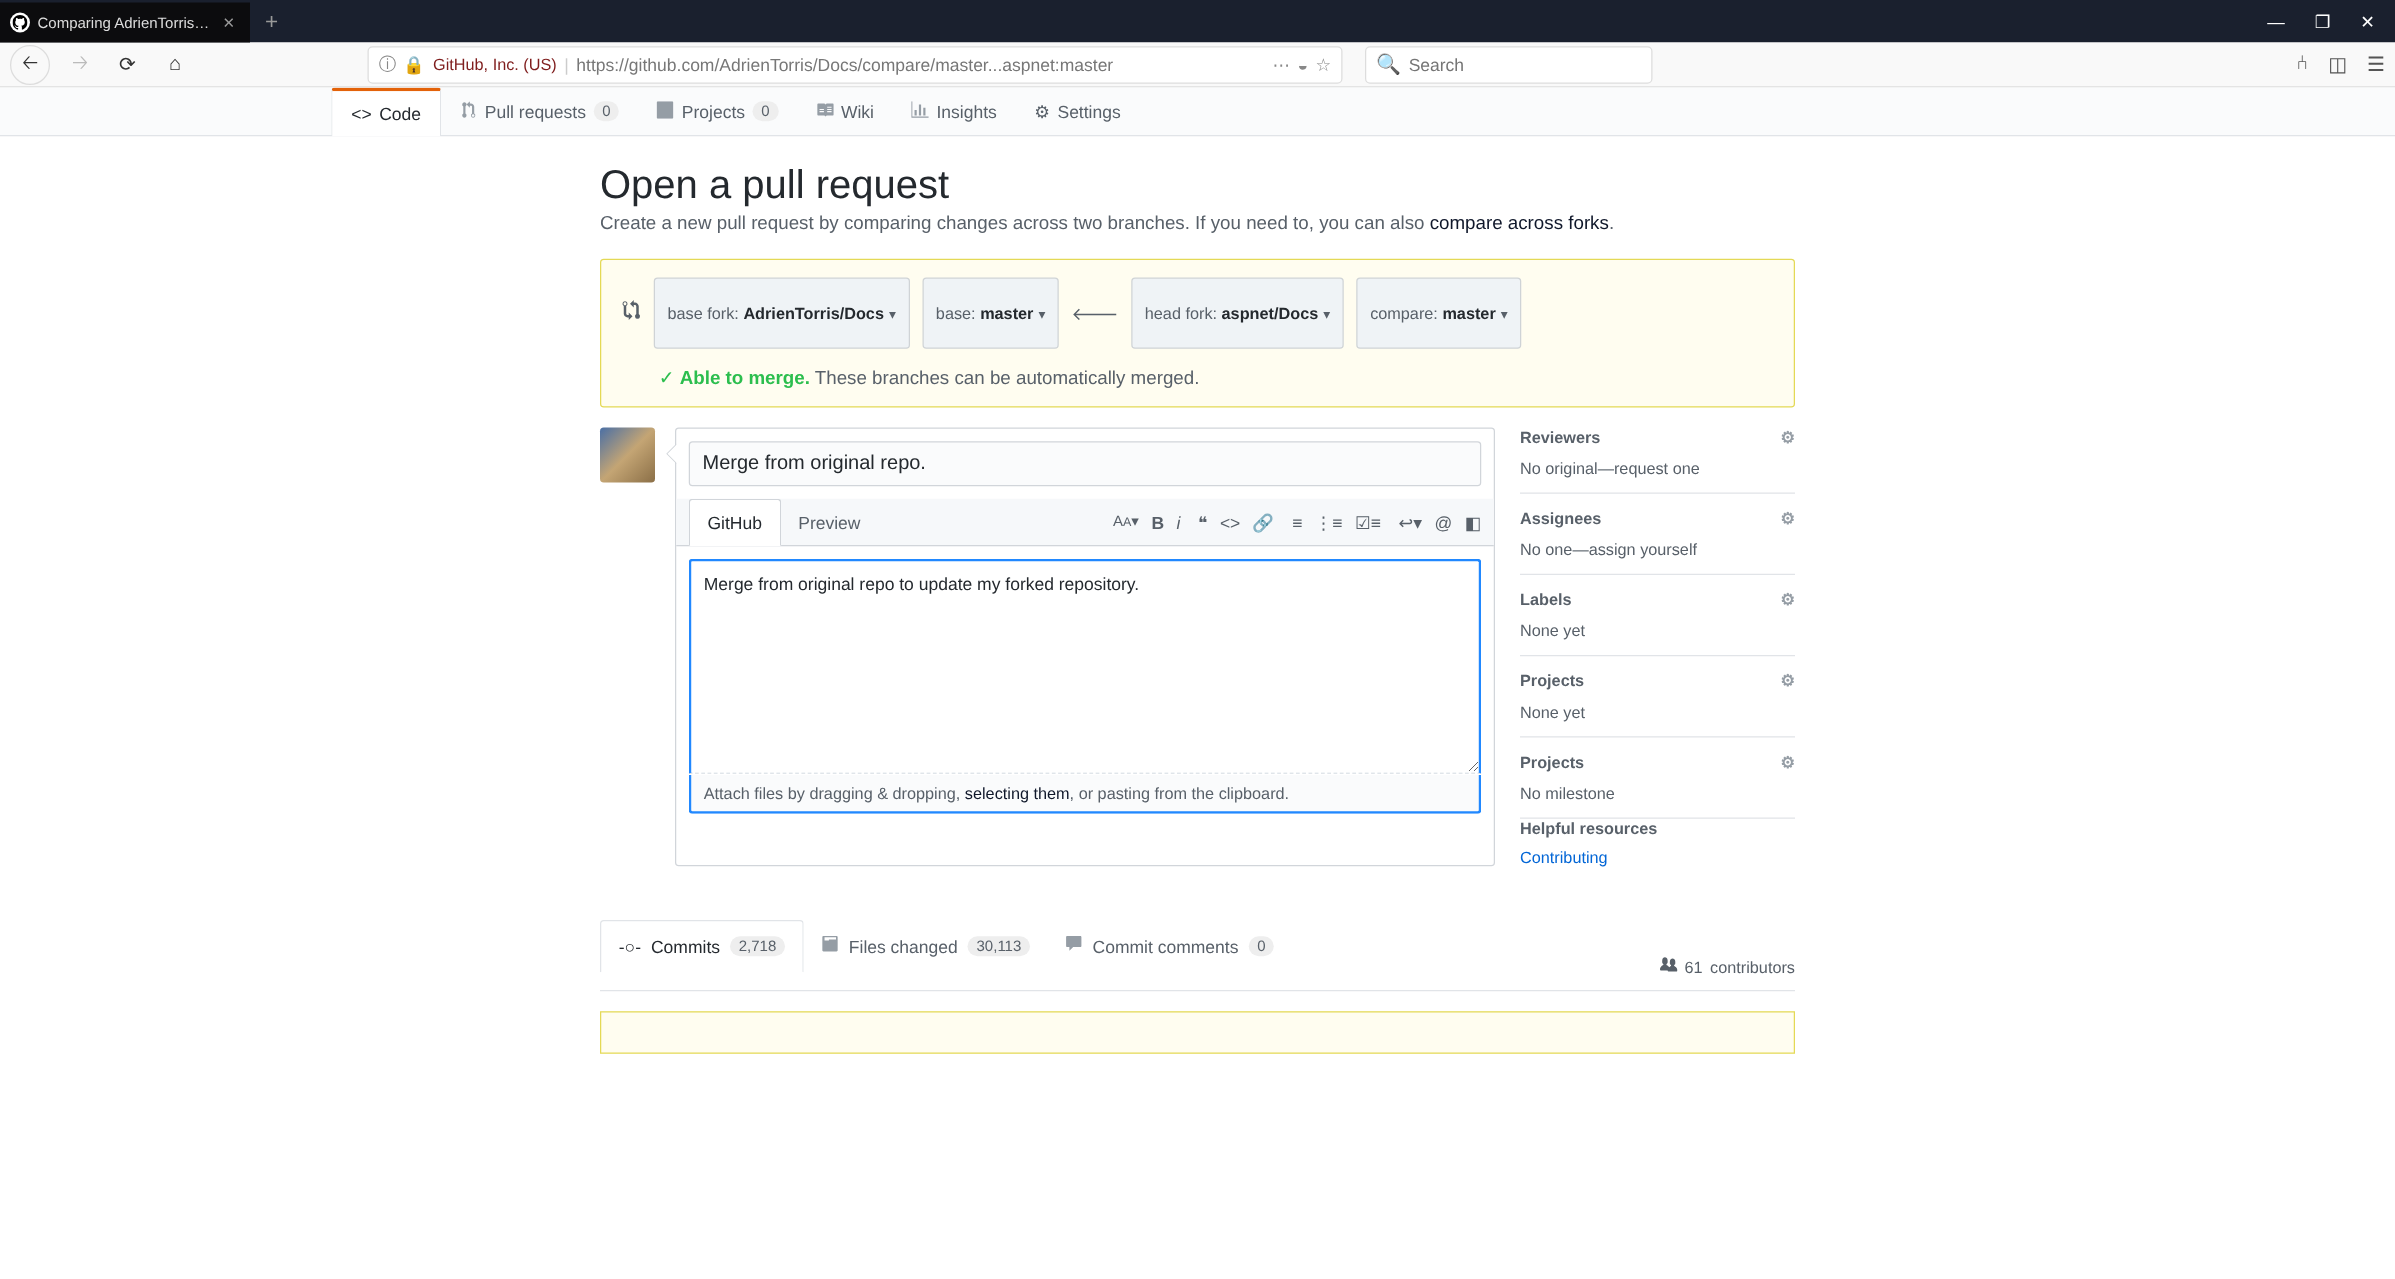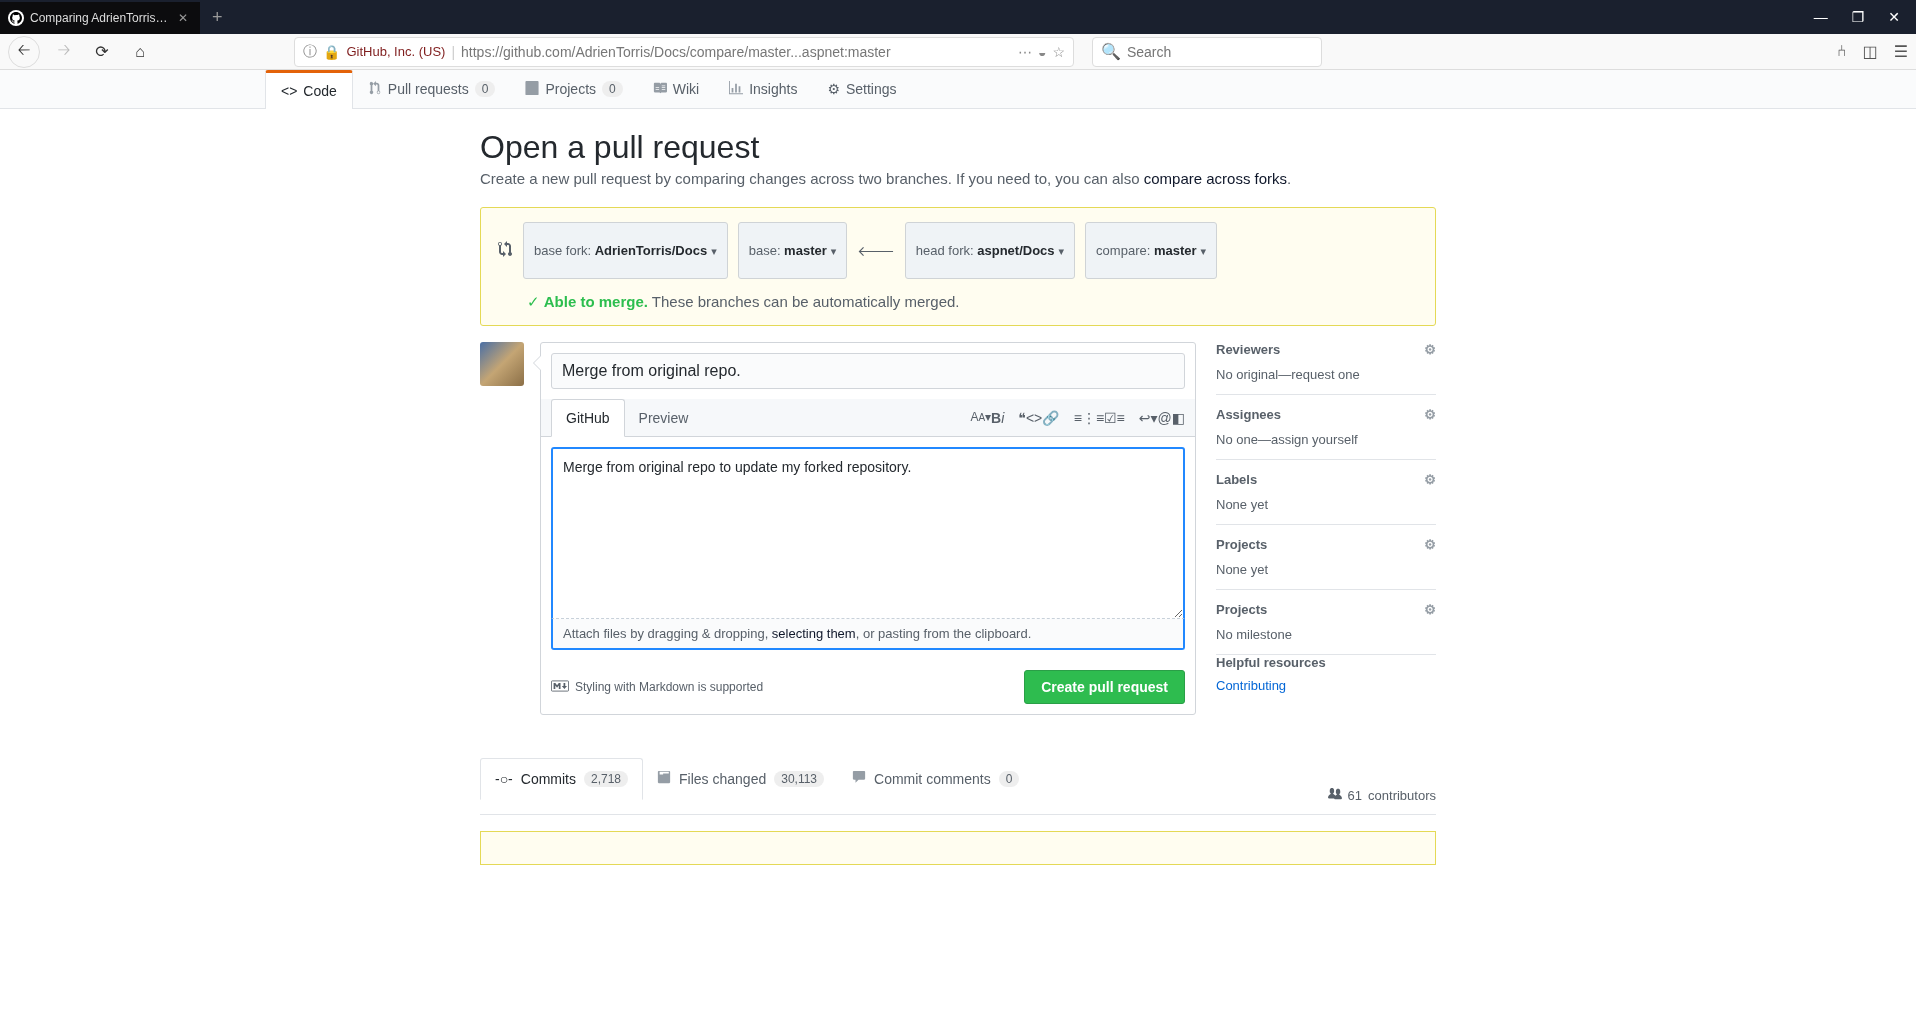--- a/index.html
+++ b/index.html
@@ -49,21 +49,21 @@
 .pr-left { display: flex; gap: 16px; flex: 1; }
 .avatar { width: 44px; height: 44px; border-radius: 3px; background: linear-gradient(135deg, #4a6fa5 0%, #c4a574 50%, #8b6f47 100%); flex-shrink: 0; }
 .pr-form { flex: 1; border: 1px solid #d1d5da; border-radius: 3px; background: #fff; position: relative; }
 .pr-form::before { content: ""; position: absolute; left: -8px; top: 12px; width: 0; height: 0; border-top: 8px solid transparent; border-bottom: 8px solid transparent; border-right: 8px solid #d1d5da; }
 .pr-form::after { content: ""; position: absolute; left: -7px; top: 12px; width: 0; height: 0; border-top: 8px solid transparent; border-bottom: 8px solid transparent; border-right: 8px solid #fff; }
 .title-input { width: calc(100% - 20px); margin: 10px; padding: 8px 10px; border: 1px solid #d1d5da; border-radius: 3px; font-size: 16px; color: #24292e; background: #fafbfc; }
 .tabs-bar { display: flex; align-items: center; border-bottom: 1px solid #d1d5da; padding: 0 10px; background: #f6f8fa; }
 .write-tab { padding: 10px 14px; font-size: 14px; color: #586069; cursor: pointer; }
 .write-tab.active { background: #fff; border: 1px solid #d1d5da; border-bottom-color: #fff; border-radius: 3px 3px 0 0; color: #24292e; margin-bottom: -1px; }
 .toolbar-icons { margin-left: auto; display: flex; gap: 14px; color: #586069; font-size: 14px; align-items: center; }
-.toolbar-group { display: flex; gap: 0; justify-content: space-between; }
+.toolbar-group { display: flex; gap: 10px; justify-content: space-between; }
 .body-area { padding: 10px; }
 .body-textarea { width: 100%; min-height: 172px; padding: 10px; border: 2px solid #2188ff; border-bottom: 1px dashed #c8d1da; border-radius: 3px 3px 0 0; font-size: 14px; color: #24292e; resize: vertical; font-family: inherit; outline: none; }
 .attach-bar { border: 2px solid #2188ff; border-top: none; border-radius: 0 0 3px 3px; background: #fafbfc; padding: 7px 10px; font-size: 13px; color: #586069; margin-top: -4px; }
 .bottom-row { display: flex; align-items: center; padding: 10px; }
 .md-hint { color: #586069; font-size: 12px; display: flex; align-items: center; gap: 6px; }
 .create-btn { margin-left: auto; background: #2ebc4f; border: 1px solid #2a9f47; color: #fff; padding: 8px 16px; border-radius: 3px; font-size: 14px; font-weight: 600; cursor: pointer; }
 
 .sidebar { width: 220px; flex-shrink: 0; }
 .sidebar-section { border-bottom: 1px solid #e1e4e8; padding: 12px 0; }
 .sidebar-section:first-child { padding-top: 0; }
@@ -217,30 +217,20 @@
               <span>◧</span>
             </div>
           </div>
         </div>
         <div class="body-area">
           <textarea class="body-textarea" style="">Merge from original repo to update my forked repository.</textarea>
           <div class="attach-bar">
             <span>Attach files by dragging &amp; dropping, </span><span class="link">selecting them</span><span>, or pasting from the clipboard.</span>
           </div>
         </div>
-        <div class="bottom-row">
-          <div class="md-hint">
-            <span><svg width="18" height="12" viewBox="0 0 208 128" fill="#586069">
-                  <rect width="198" height="118" x="5" y="5" ry="10" stroke="#586069" stroke-width="10" fill="none"></rect>
-                  <path d="M30 98V30h20l20 25 20-25h20v68H90V59L70 84 50 59v39zm125 0l-30-33h20V30h20v35h20z"></path>
-                </svg></span>
-            <span>Styling with Markdown is supported</span>
-          </div>
-          <button class="create-btn">Create pull request</button>
-        </div>
       </div>
     </div>
 
     <div class="sidebar">
       <div class="sidebar-section">
         <div class="sidebar-header">
             <span>Reviewers</span>
             <span class="gear">⚙</span>
           </div>
         <div class="sidebar-text">No original—request one</div>

